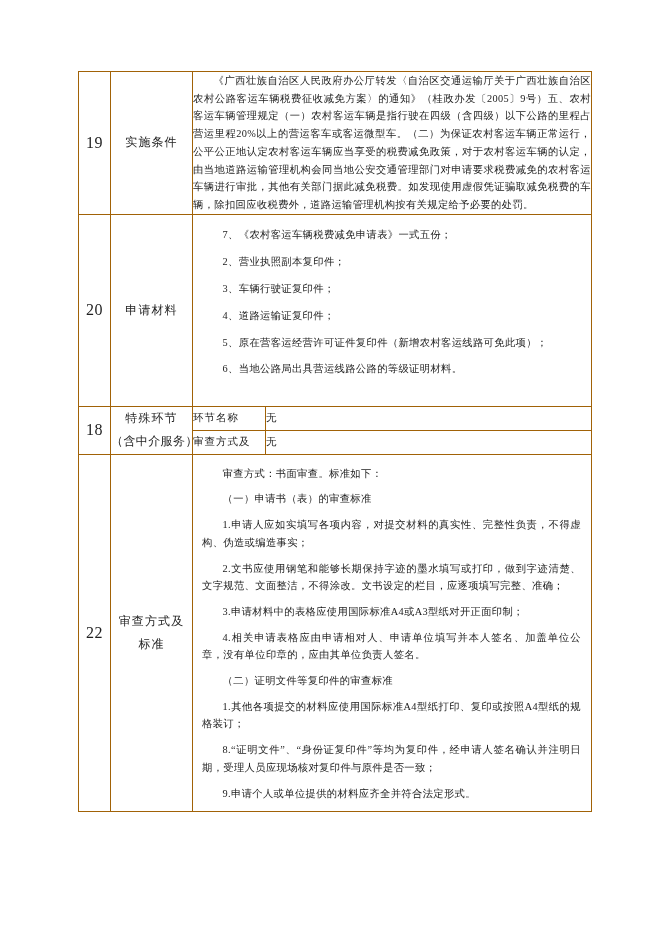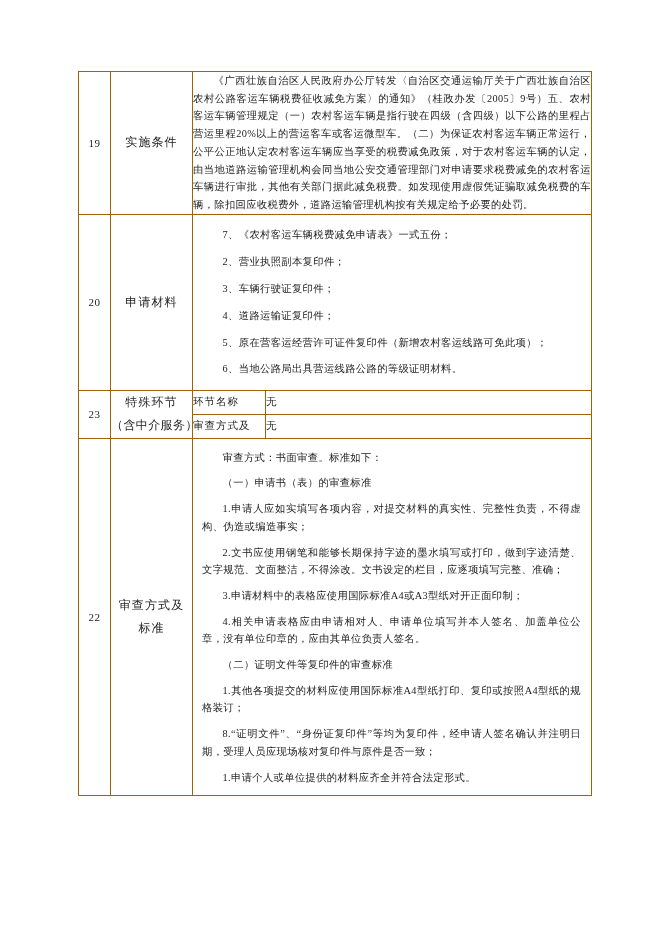--- a/index.html
+++ b/index.html
@@ -42,21 +42,21 @@
 
   
   col.c-num    { width: 32px; }
   col.c-label  { width: 82px; }
   col.c-subkey { width: 73px; }
   col.c-body   { width: 326px; }
 
   
   .num-cell {
     text-align: center;
-    font-size: 11px;
+    font-size: 16px;
     font-family: "Liberation Serif", "DejaVu Serif", serif;
     color: #1f1f1f;
     letter-spacing: 0.4px;
   }
 
   .label-cell {
     text-align: center;
     font-size: 12px;
     line-height: 1.95;
     color: #1f1f1f;
@@ -98,21 +98,21 @@
     text-indent: 2em;
     text-align: justify;
     text-justify: inter-ideograph;
   }
 
   p.item {
     margin: 0 0 10.5px 0;
     text-indent: 2em;
     text-align: left;
   }
-  p.item:last-child { margin-bottom: 0; }
+  p.item:last-child { margin-bottom: 16px; }
 
   p.blk {
     margin: 0 0 8px 0;
     text-indent: 2em;
     text-align: justify;
     text-justify: inter-ideograph;
   }
   p.blk:last-child { margin-bottom: 0; }
 
   .row19 .body-cell { line-height: 1.72; }
@@ -152,21 +152,21 @@
           <p class="item">7、《农村客运车辆税费减免申请表》一式五份；</p>
           <p class="item">2、营业执照副本复印件；</p>
           <p class="item">3、车辆行驶证复印件；</p>
           <p class="item">4、道路运输证复印件；</p>
           <p class="item">5、原在营客运经营许可证件复印件（新增农村客运线路可免此项）；</p>
           <p class="item">6、当地公路局出具营运线路公路的等级证明材料。</p>
         </td>
       </tr>
 
       <tr class="row21">
-        <td class="num-cell" rowspan="2">23</td>
+        <td class="num-cell" rowspan="2">18</td>
         <td class="label-cell" rowspan="2">
           <span class="lab-line">特殊环节</span>
           <span class="lab-line lab-small">（含中介服务）</span>
         </td>
         <td class="subkey-cell">环节名称</td>
         <td class="val-cell">无</td>
       </tr>
       <tr class="row21b">
         <td class="subkey-cell">审查方式及</td>
         <td class="val-cell">无</td>
@@ -181,20 +181,20 @@
         <td class="body-cell" colspan="2">
           <p class="blk">审查方式：书面审查。标准如下：</p>
           <p class="blk">（一）申请书（表）的审查标准</p>
           <p class="blk">1.申请人应如实填写各项内容，对提交材料的真实性、完整性负责，不得虚构、伪造或编造事实；</p>
           <p class="blk">2.文书应使用钢笔和能够长期保持字迹的墨水填写或打印，做到字迹清楚、文字规范、文面整洁，不得涂改。文书设定的栏目，应逐项填写完整、准确；</p>
           <p class="blk">3.申请材料中的表格应使用国际标准A4或A3型纸对开正面印制；</p>
           <p class="blk">4.相关申请表格应由申请相对人、申请单位填写并本人签名、加盖单位公章，没有单位印章的，应由其单位负责人签名。</p>
           <p class="blk">（二）证明文件等复印件的审查标准</p>
           <p class="blk">1.其他各项提交的材料应使用国际标准A4型纸打印、复印或按照A4型纸的规格装订；</p>
           <p class="blk">8.“证明文件”、“身份证复印件”等均为复印件，经申请人签名确认并注明日期，受理人员应现场核对复印件与原件是否一致；</p>
-          <p class="blk">1.申请个人或单位提供的材料应齐全并符合法定形式。</p>
+          <p class="blk">9.申请个人或单位提供的材料应齐全并符合法定形式。</p>
         </td>
       </tr>
 
     </tbody>
   </table>
 
 </div>
 
 </body></html>

